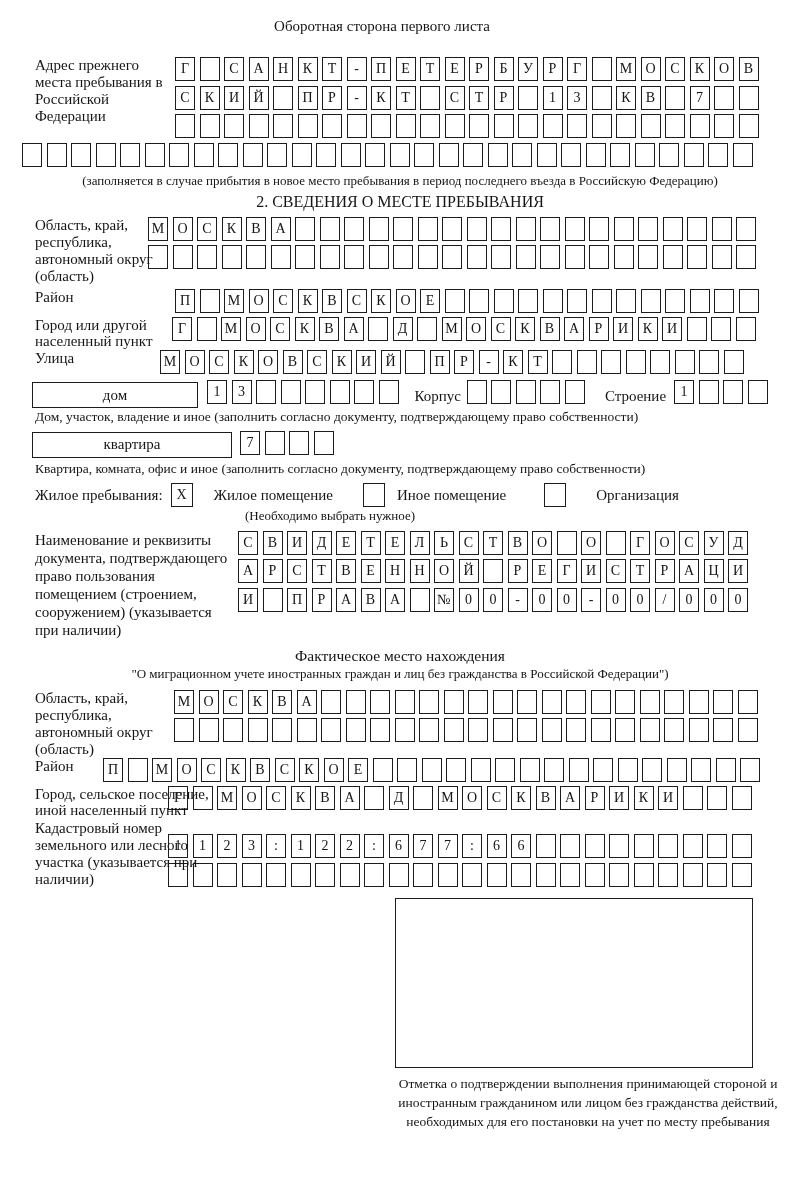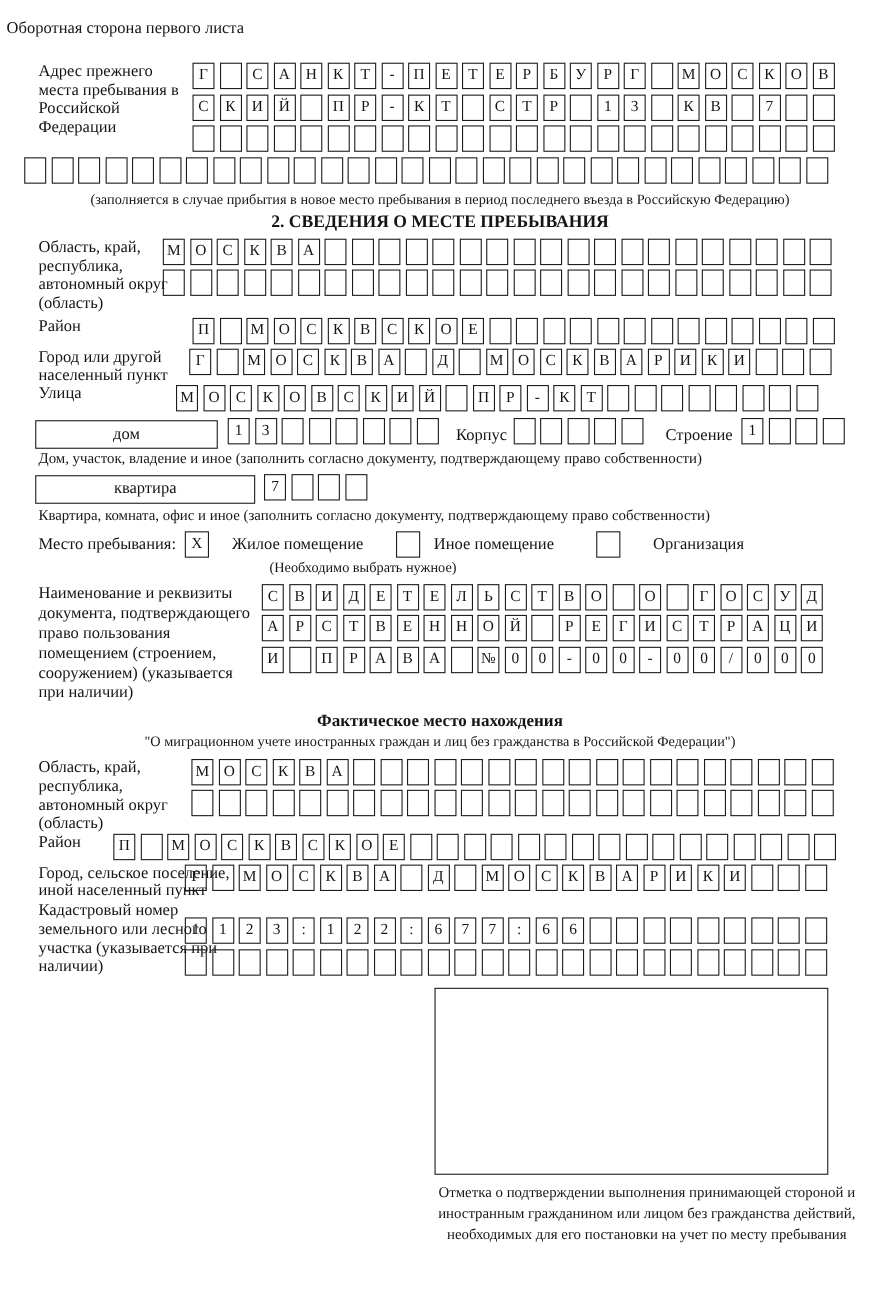--- a/index.html
+++ b/index.html
@@ -1,26 +1,26 @@
 <!DOCTYPE html>
 <html><head>
 <meta charset="utf-8">
 <style>
   *{margin:0;padding:0;box-sizing:border-box}
   html,body{background:#fff}
   body{width:800px;height:1180px;font-family:"Liberation Serif","DejaVu Serif",serif;color:#151515}
   .page{position:relative;width:800px;height:1180px;overflow:hidden;background:#fff}
-  .hdr{text-align:left;padding:18px 42px 0 6px;font-size:15px}
+  .hdr{text-align:center;padding:18px 42px 0 6px;font-size:15px}
   .frow{position:relative}
   .lbl{font-size:15px;line-height:17px}
   .abs{position:absolute;top:0;left:35px}
   .grid-row{display:flex;gap:4.5px;margin-bottom:4.5px}
   .cell{flex:0 0 20px;width:20px;height:24px;border:1.6px solid #1c1c1c;display:flex;align-items:center;justify-content:center;font-size:14px;background:#fff}
   .note{font-size:13px;line-height:18px}
-  .title{font-weight:bold;text-align:center}
+  .title{font-weight:normal;text-align:center}
   .bigbox{height:26px;border:1.6px solid #1c1c1c;display:flex;align-items:center;justify-content:center;font-size:15px}
   .cbox{width:22px;height:24px;border:1.6px solid #1c1c1c;display:flex;align-items:center;justify-content:center;font-size:14px}
   .inlbl{font-size:15px;line-height:24px}
   .stamp{border:1.6px solid #1c1c1c;background:#fff}
 </style>
 </head>
 <body>
 
 <div class="page">
 
@@ -350,21 +350,21 @@
           <div class="cell">7</div>
           <div class="cell"></div>
           <div class="cell"></div>
           <div class="cell"></div>
         </div>
       </div>
   </div>
   <div class="note" style="margin-left:35px;font-size:13.5px">Квартира, комната, офис и иное (заполнить согласно документу, подтверждающему право собственности)</div>
 
   <div class="frow" style="display:flex;align-items:flex-start;margin-top:5px">
-    <div class="inlbl" style="margin-left:35px">Место пребывания:</div>
+    <div class="inlbl" style="margin-left:35px">Жилое пребывания:</div>
     <div class="cbox" style="margin-left:8px">X</div>
     <div class="inlbl" style="margin-left:21px">Жилое помещение</div>
     <div class="cbox" style="margin-left:30px"></div>
     <div class="inlbl" style="margin-left:12px">Иное помещение</div>
     <div class="cbox" style="margin-left:38px"></div>
     <div class="inlbl" style="margin-left:30px">Организация</div>
   </div>
   <div class="note" style="margin-left:245px">(Необходимо выбрать нужное)</div>
 
   <div class="frow" style="margin-top:6px;min-height:110px">

